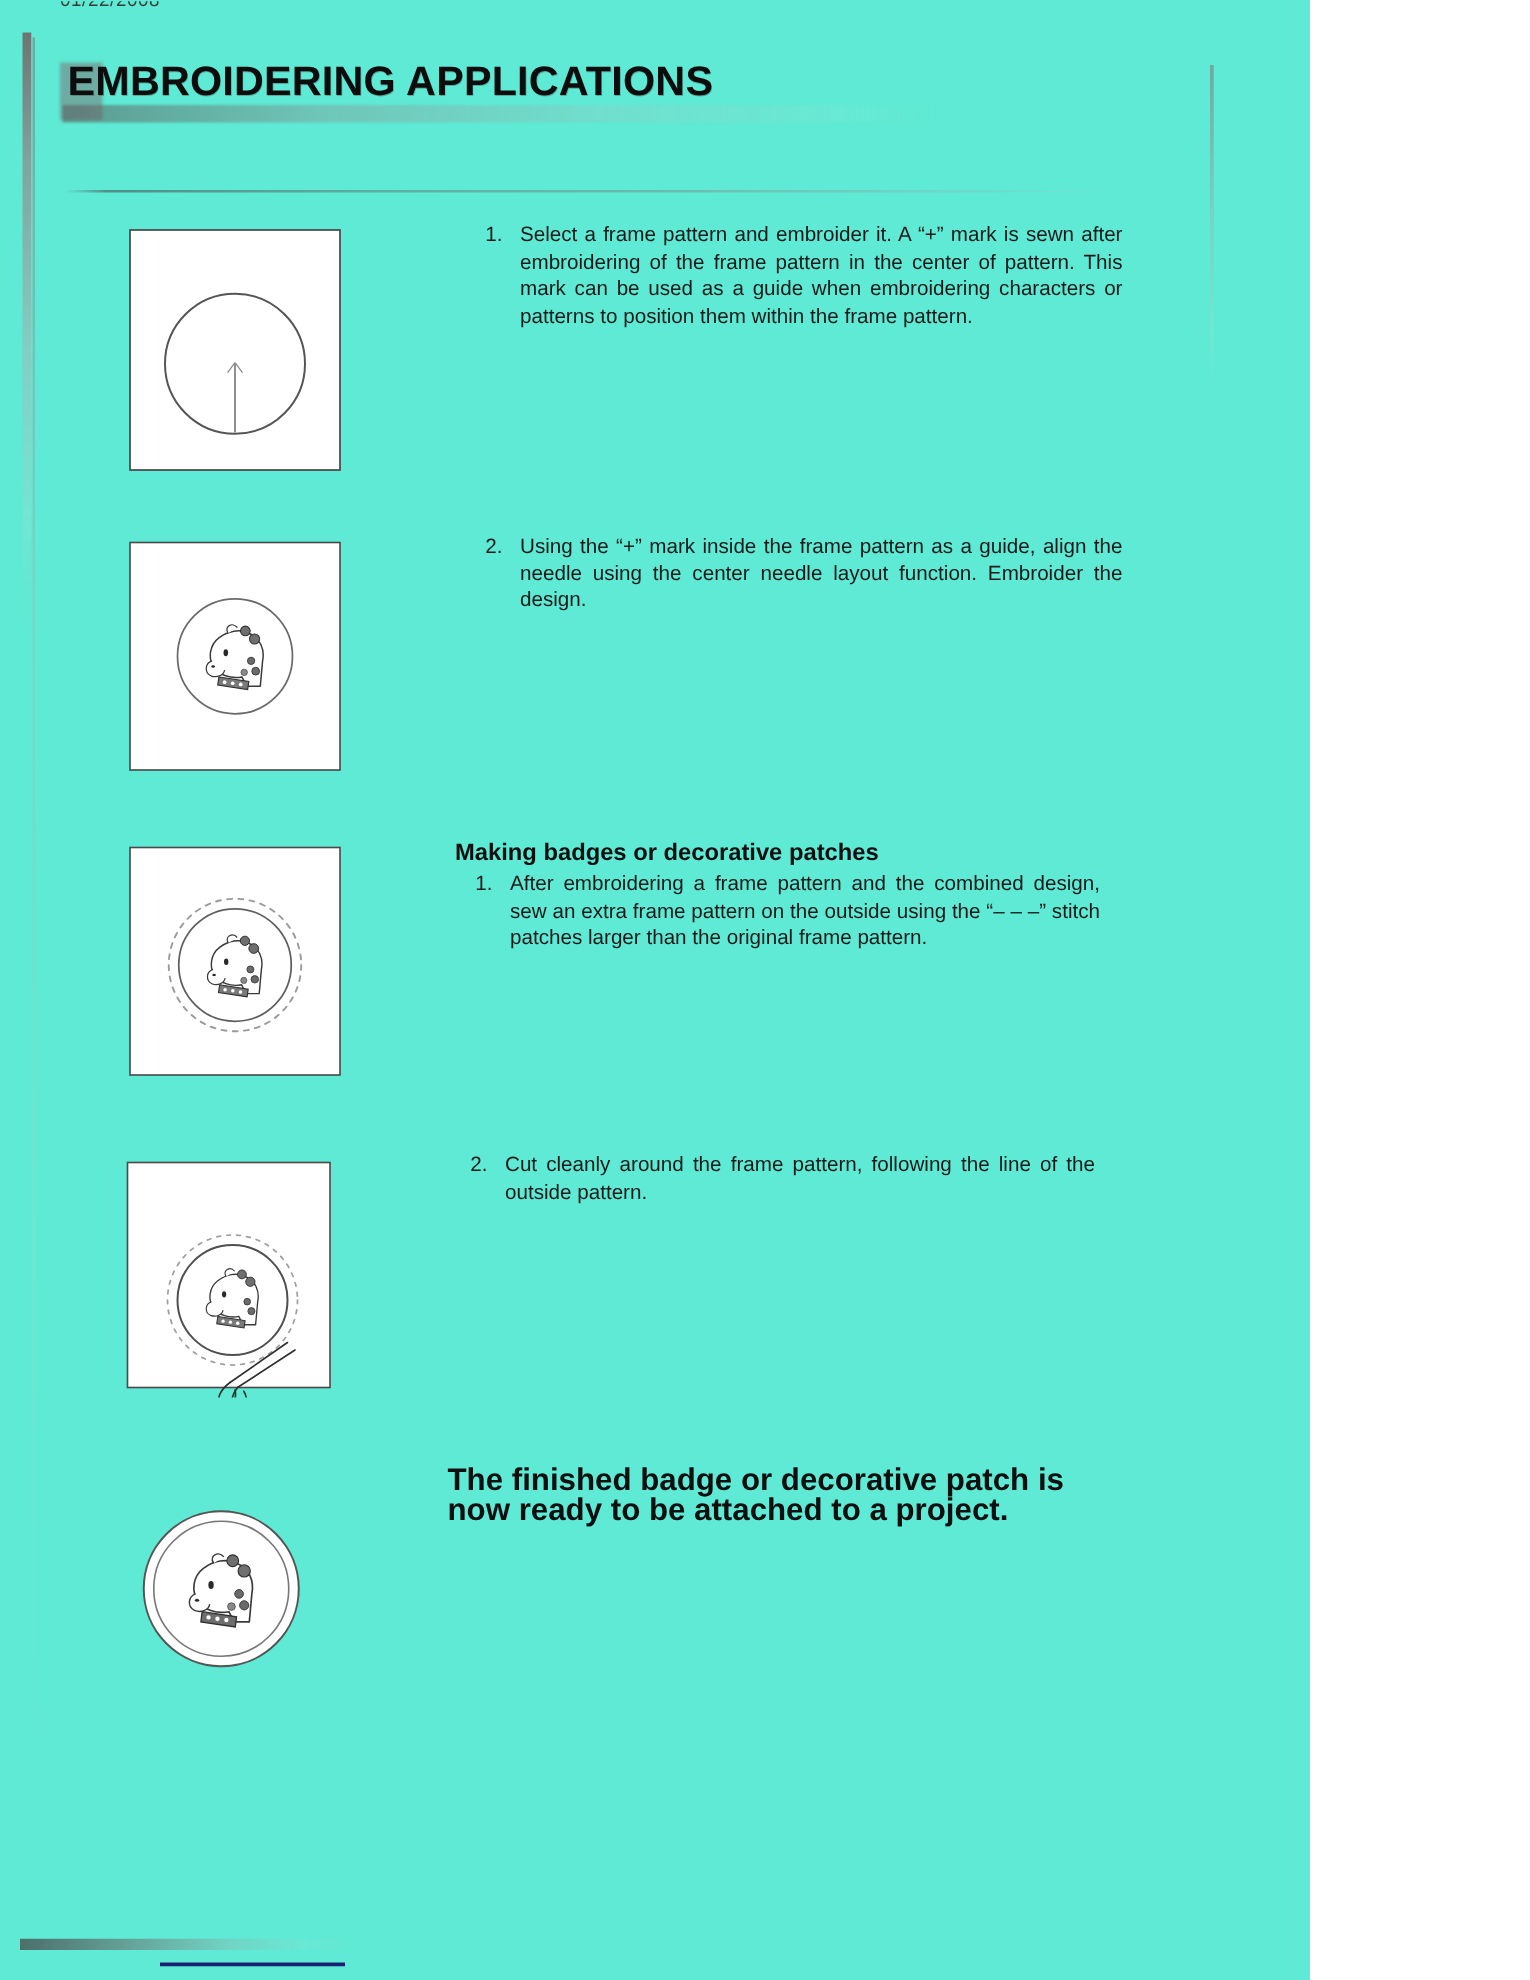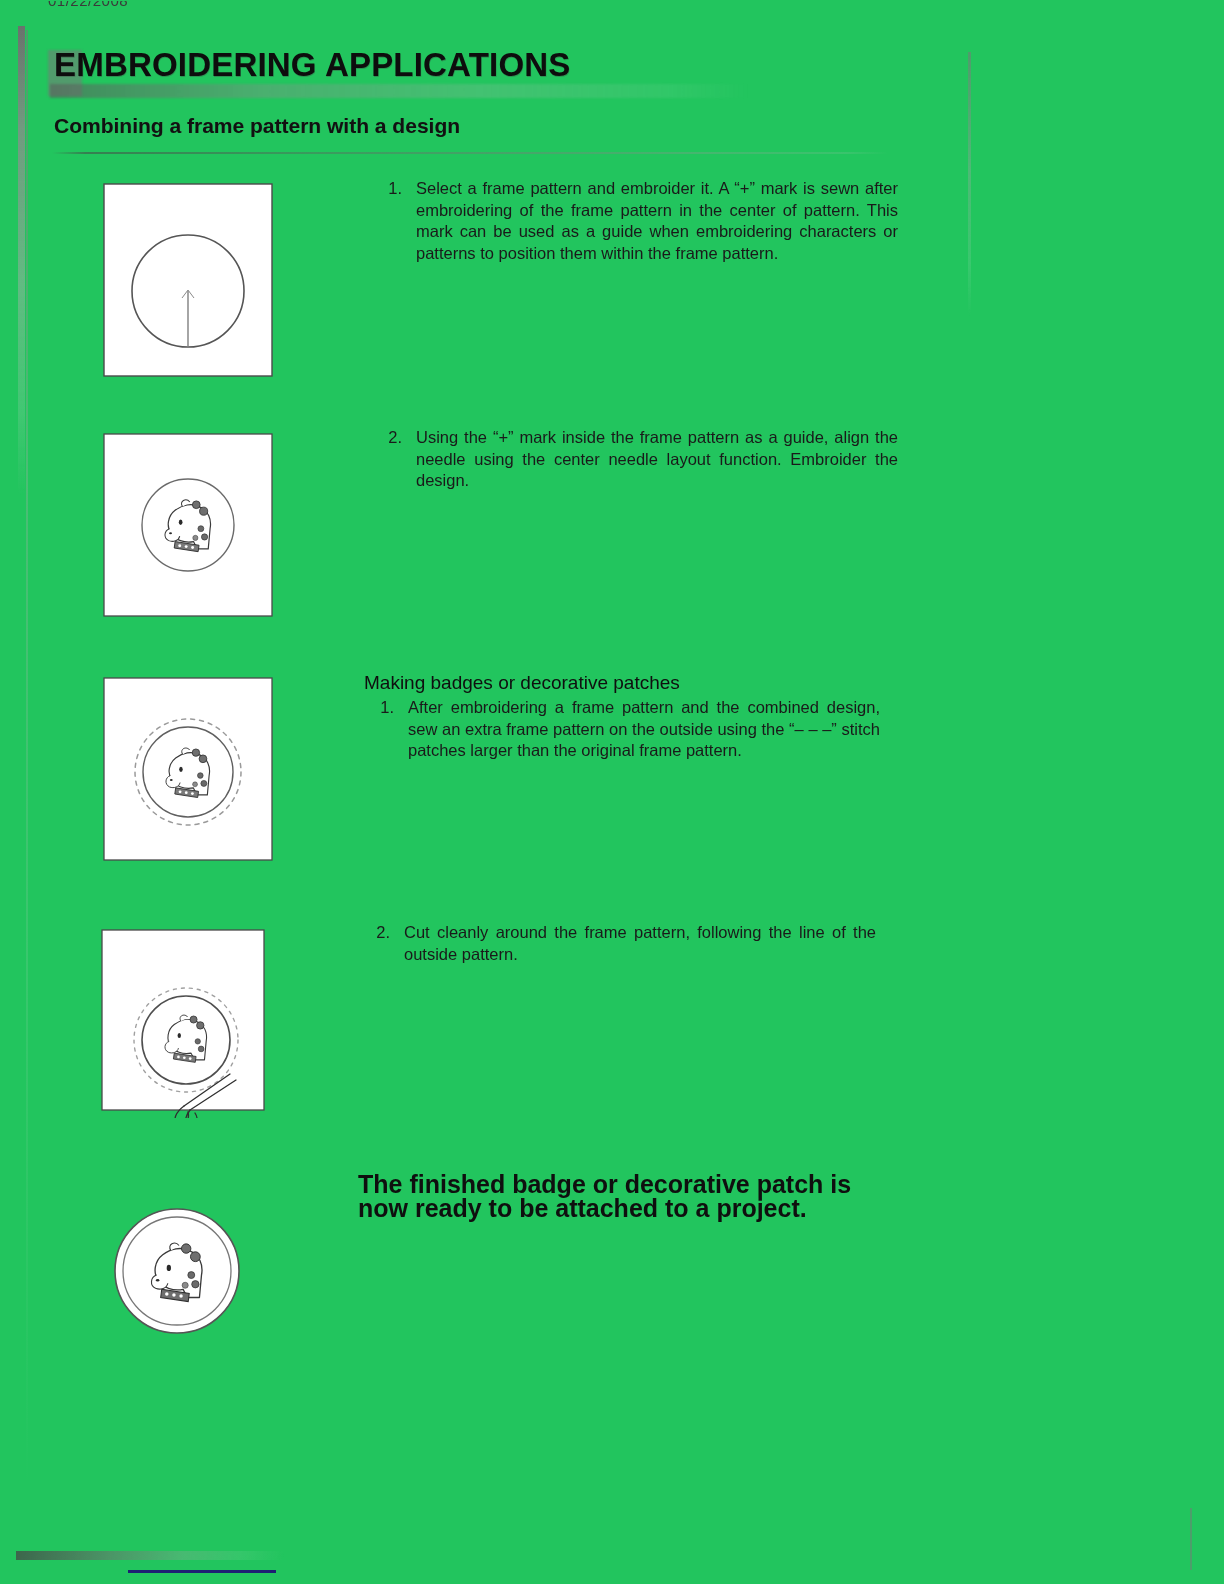--- a/index.html
+++ b/index.html
@@ -2,23 +2,23 @@
 <html><head>
 <meta charset="utf-8">
 <style>
   html, body {
     margin: 0;
     padding: 0;
     background: #ffffff;
   }
   .page {
     position: relative;
-    width: 1224px;
+    width: 1048px;
     height: 1584px;
-    background: #22c55e;
+    background: #5eead4;
     overflow: hidden;
     font-family: "Liberation Sans", sans-serif;
     color: #1d1d1d;
     -webkit-font-smoothing: antialiased;
   }
 
   
   .scan-edge-left {
     position: absolute;
     left: 18px;
@@ -194,21 +194,21 @@
   .para .body {
     display: block;
     margin-left: 48px;
   }
   .just {
     text-align: justify;
   }
   .sec-head {
     position: absolute;
     font-size: 19px;
-    font-weight: normal;
+    font-weight: bold;
     color: #0f0f0f;
     font-family: "Liberation Sans", sans-serif;
   }
   .closing {
     position: absolute;
     width: 540px;
     font-size: 25px;
     font-weight: bold;
     line-height: 24px;
     color: #0f0f0f;
@@ -234,21 +234,20 @@
   <div class="blue-rule"></div>
 
   <div class="datestamp">01/22/2008</div>
 
   <div class="title-block">
     <div class="title-shadow"></div>
     <div class="title-smear"></div>
     <h1 class="main-title">EMBROIDERING APPLICATIONS</h1>
   </div>
 
-  <h2 class="sub-title">Combining a frame pattern with a design</h2>
   <div class="sub-rule"></div>
   <div class="faint-mark" style="left:52px; top:140px;">&nbsp;</div>
 
   <div class="figure" style="left:96px; top:178px;">
     <svg width="190" height="212" viewBox="0 0 190 212">
       <rect x="8" y="6" width="168" height="192" fill="#ffffff" stroke="#4a4a4a" stroke-width="1.4"></rect>
       <circle cx="92" cy="113" r="56" fill="none" stroke="#555" stroke-width="1.6"></circle>
 
       <line x1="92" y1="113" x2="92" y2="168" stroke="#6a6a6a" stroke-width="1.2"></line>
       <line x1="86" y1="120" x2="92" y2="112" stroke="#8a8a8a" stroke-width="1"></line>

